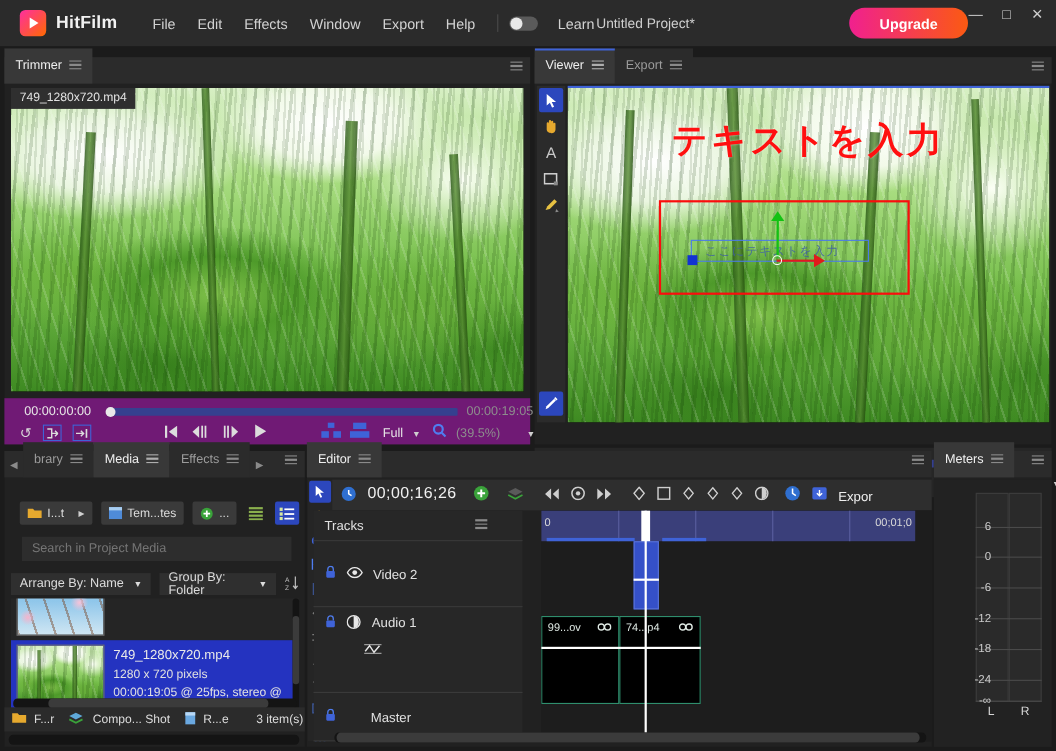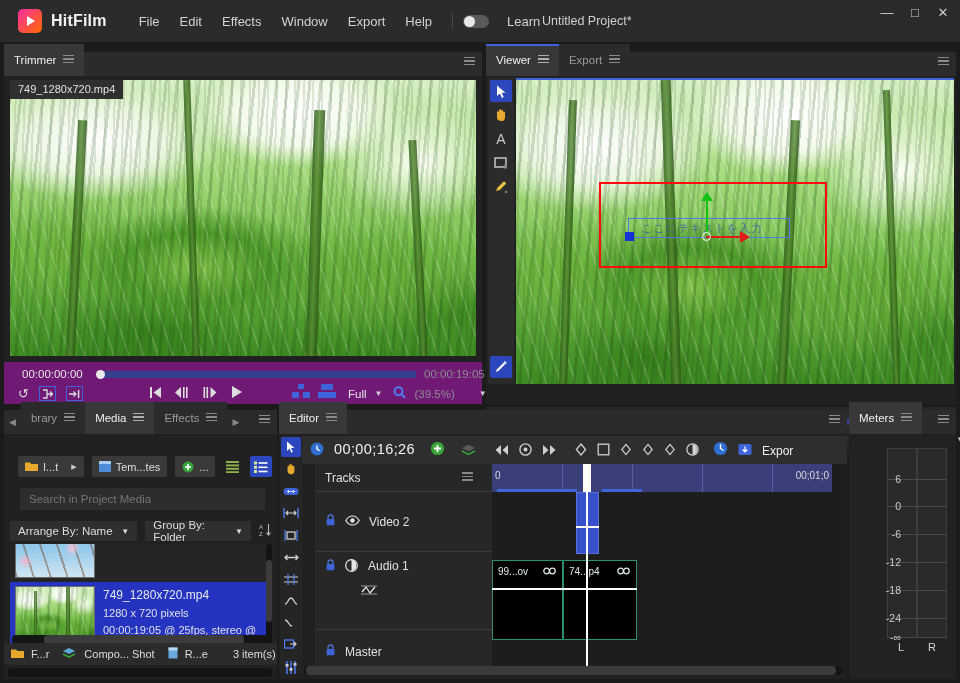--- a/index.html
+++ b/index.html
@@ -166,21 +166,21 @@
         repeating-linear-gradient(72deg, rgba(120,70,40,.45) 0 2px, rgba(0,0,0,0) 2px 16px);}
 
   
   #editor { left:279px; top:410px; width:568px; height:269px; }
   .e-toolstrip{ position:absolute; left:1px; top:26px; width:22px; height:238px; background:#252525;}
   .etool{ width:20px;height:20px;margin:1px auto 2px auto;display:flex;align-items:center;justify-content:center;
           color:#b9b9b9; font-size:11px; cursor:pointer; border-radius:2px;}
   .etool.sel{ background:#2c47bd; color:#fff;}
   .e-head{ position:absolute; left:23px; top:26px; width:545px; height:28px; background:#2e2e2e;}
   .e-tc{ color:#f0f0f0; font-size:14.5px; letter-spacing:.4px;}
-  .trk-head{ position:absolute; left:36px; top:54px; width:190px; height:210px; background:#272727;}
+  .trk-head{ position:absolute; left:6px; top:54px; width:190px; height:210px; background:#272727;}
   .trk-row{ border-bottom:1px solid #3a3a3a; display:flex; align-items:center; gap:9px; padding-left:10px;
             color:#e0e0e0; font-size:12px; }
   .tl-area{ position:absolute; left:213px; top:54px; width:355px; height:210px; background:#1d1d1d; overflow:hidden;}
   .ruler{ position:absolute; left:0; top:0; width:340px; height:28px; background:#3a3f7a;}
   .ruler .tick{ position:absolute; top:0; width:1px; height:28px; background:#5a5fa0;}
   .ruler .rt{ position:absolute; top:6px; color:#d8d8d8; font-size:10px;}
   .blue-under{ position:absolute; height:3px; background:#3f63d8; }
   .clipV{ position:absolute; background:#3550c8; border:1px solid #5a73d8;}
   .clipA{ position:absolute; background:#000000; border:1px solid #2f8e6d; color:#dfe9e4; font-size:10px;}
   .playhead{ position:absolute; width:2px; background:#ffffff; }
@@ -214,20 +214,21 @@
     <div class="menu-item">Help</div>
     <div class="menu-sep"></div>
     <div style="display:flex;align-items:center;gap:11px;">
       <div class="toggle">
           <div class="knob"></div>
         </div>
       <div class="learn-lbl">Learn</div>
     </div>
   </div>
   <div class="proj-title">Untitled Project*</div>
+  <div class="upgrade">Upgrade</div>
   <div class="wbtns">
     <div class="wbtn">—</div>
     <div class="wbtn">□</div>
     <div class="wbtn">✕</div>
   </div>
 </div>
 
 <div class="panel" id="trimmer">
   <div class="panel-tabbar">
     <div class="ptab active">
@@ -381,20 +382,21 @@
     </div>
   </div>
 
   <div class="v-canvas">
     <div class="forest"></div>
     <div class="trunk" style="left:48px;top:20px;width:8px;height:286px;transform:rotate(2deg);"></div>
     <div class="trunk" style="left:150px;top:0px;width:10px;height:306px;transform:rotate(-2deg);"></div>
     <div class="trunk" style="left:268px;top:40px;width:9px;height:266px;transform:rotate(3deg);"></div>
     <div class="trunk" style="left:372px;top:10px;width:7px;height:296px;transform:rotate(-2deg);"></div>
 
+    <div class="jp-title">テキストを入力</div>
 
     <div class="red-box" style="left:83px;top:102px;width:228px;height:86px;"></div>
 
     <div class="txt-box" style="left:112px;top:138px;width:162px;height:20px;">
       <span>ここにテキストを入力</span>
     </div>
     <div class="handle-sq" style="left:109px;top:152px;"></div>
     <div class="axis-g" style="left:190px;top:118px;height:36px;"></div>
     <div style="position:absolute;left:185px;top:112px;width:0;height:0;border-left:6px solid transparent;border-right:6px solid transparent;border-bottom:9px solid #13c213;"></div>
     <div class="axis-r" style="left:190px;top:156px;width:36px;"></div>
@@ -842,21 +844,21 @@
           </svg>
       </span>
     </div>
     <div class="trk-row" style="height:44px;">
       <span>
         <svg width="11" height="12" viewBox="0 0 11 12">
             <path d="M3 5V3.4a2.5 2.5 0 0 1 5 0V5" fill="none" stroke="#4f7df0" stroke-width="1.2"></path>
             <rect x="1.6" y="5" width="7.8" height="6.2" rx="1" fill="#3f63d8"></rect>
           </svg>
       </span>
-      <span style="">Master</span>
+      <span style="margin-left:22px;">Master</span>
     </div>
   </div>
 
   <div class="tl-area">
     <div class="ruler">
       <div class="tick" style="left:70px;"></div>
       <div class="tick" style="left:140px;"></div>
       <div class="tick" style="left:210px;"></div>
       <div class="tick" style="left:280px;"></div>
       <div class="rt" style="left:3px;">0</div>

